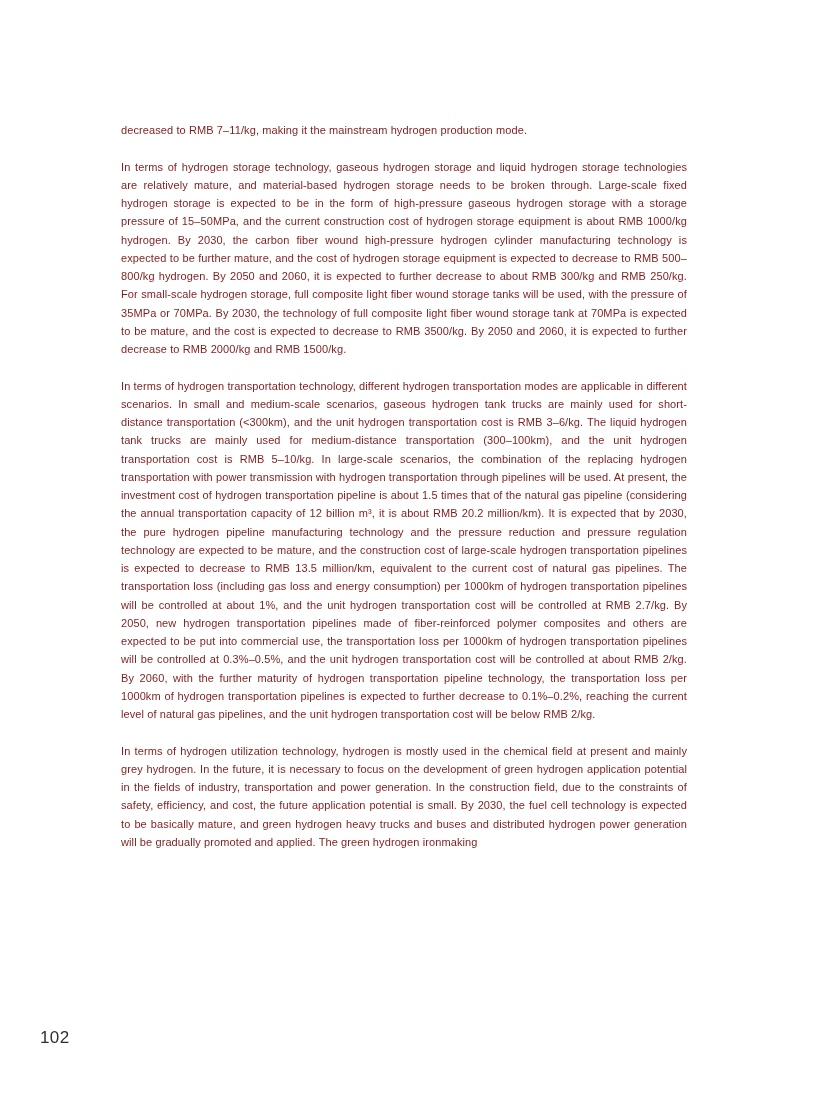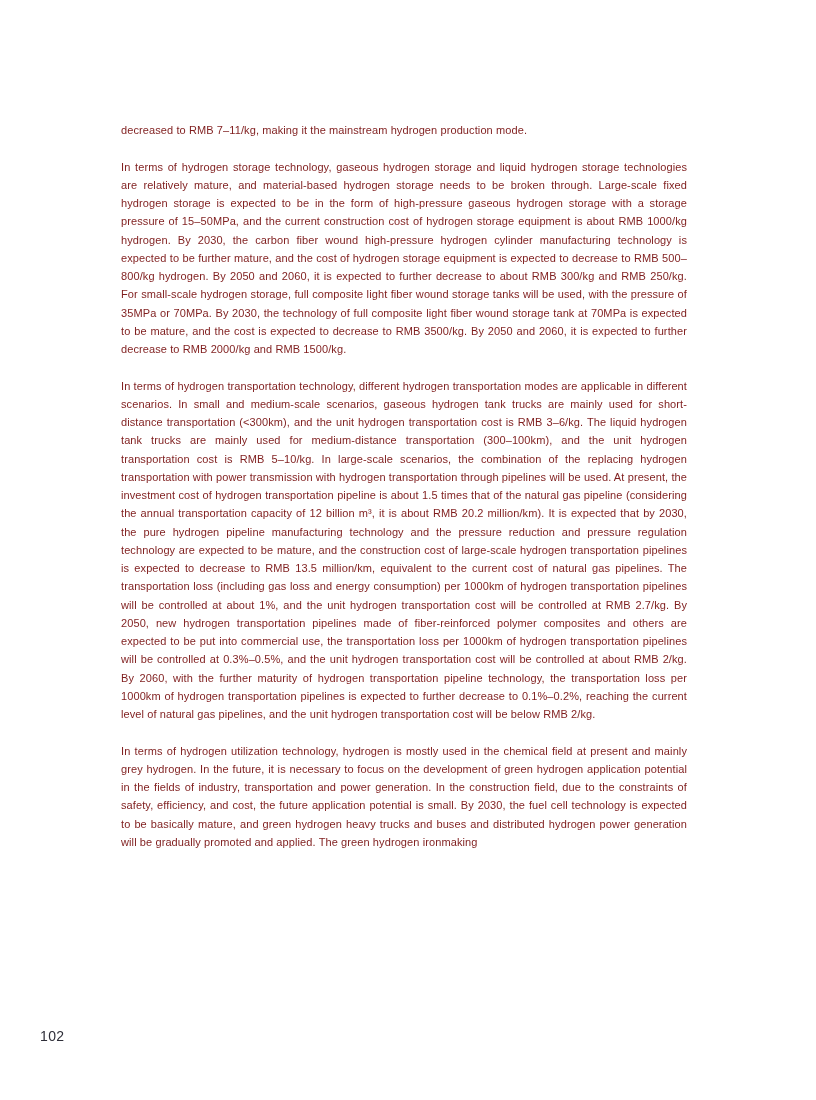--- a/index.html
+++ b/index.html
@@ -27,21 +27,21 @@
     text-align: justify;
   }
   .text-column p {
     margin: 0 0 18.25px 0;
   }
   .page-number {
     position: absolute;
     left: 40px;
     top: 1028px;
     color: #2e2e38;
-    font-size: 14px;
+    font-size: 17px;
     letter-spacing: 0.4px;
   }
 </style>
 </head>
 <body>
 
 <div class="page">
   <div class="text-column">
     <p>decreased to RMB 7–11/kg, making it the mainstream hydrogen production mode.</p>
     <p>In terms of hydrogen storage technology, gaseous hydrogen storage and liquid hydrogen storage technologies are relatively mature, and material-based hydrogen storage needs to be broken through. Large-scale fixed hydrogen storage is expected to be in the form of high-pressure gaseous hydrogen storage with a storage pressure of 15–50MPa, and the current construction cost of hydrogen storage equipment is about RMB 1000/kg hydrogen. By 2030, the carbon fiber wound high-pressure hydrogen cylinder manufacturing technology is expected to be further mature, and the cost of hydrogen storage equipment is expected to decrease to RMB 500–800/kg hydrogen. By 2050 and 2060, it is expected to further decrease to about RMB 300/kg and RMB 250/kg. For small-scale hydrogen storage, full composite light fiber wound storage tanks will be used, with the pressure of 35MPa or 70MPa. By 2030, the technology of full composite light fiber wound storage tank at 70MPa is expected to be mature, and the cost is expected to decrease to RMB 3500/kg. By 2050 and 2060, it is expected to further decrease to RMB 2000/kg and RMB 1500/kg.</p>

